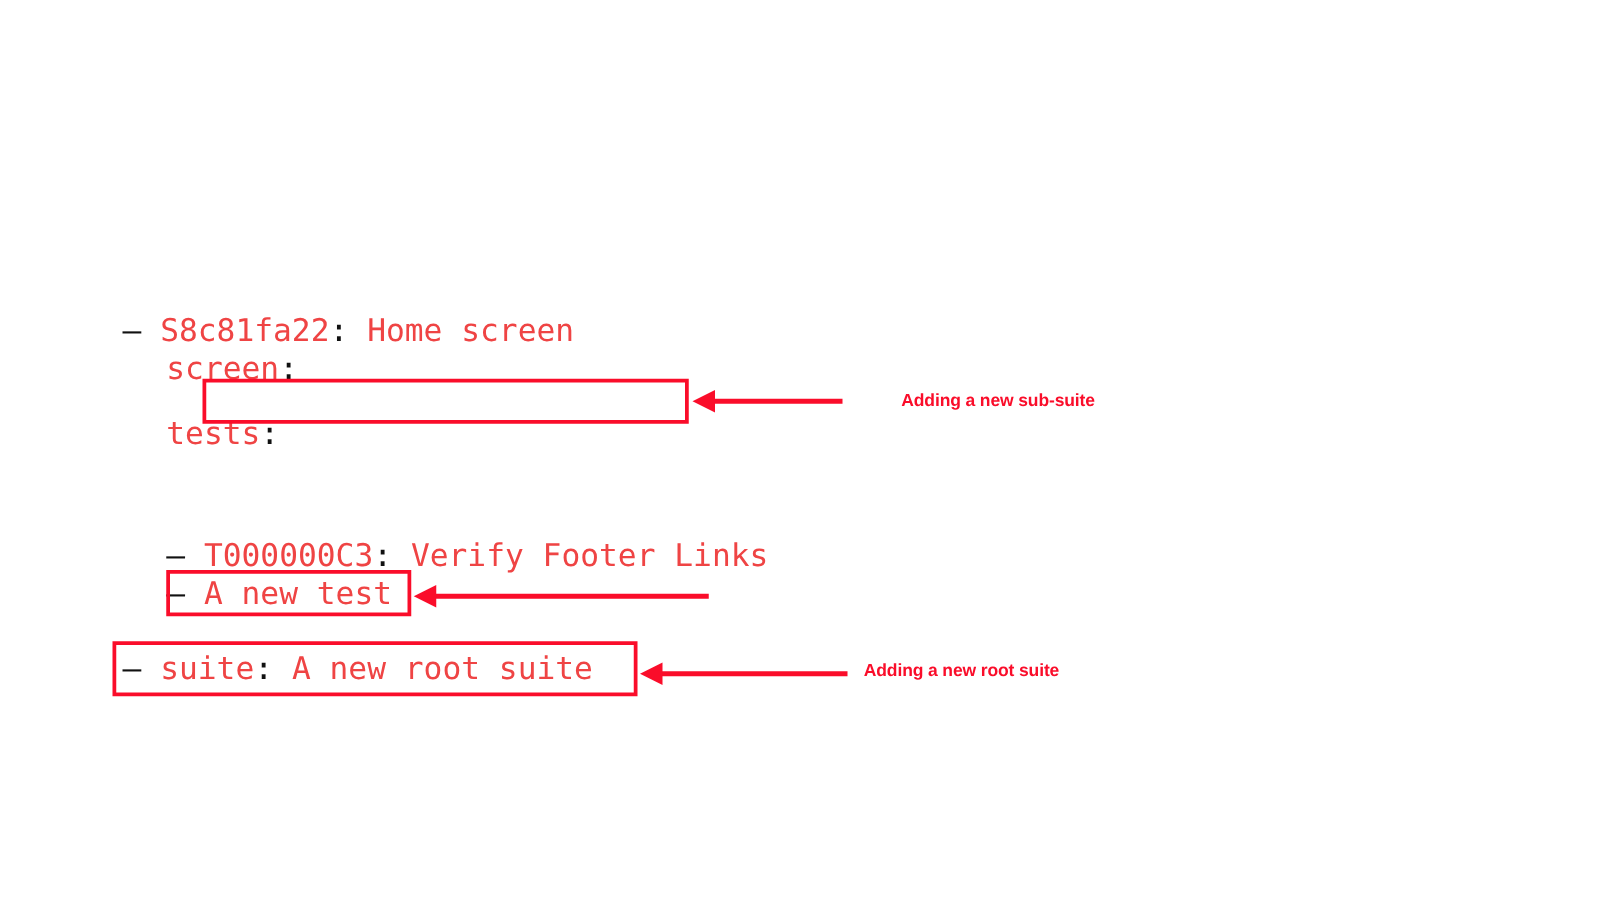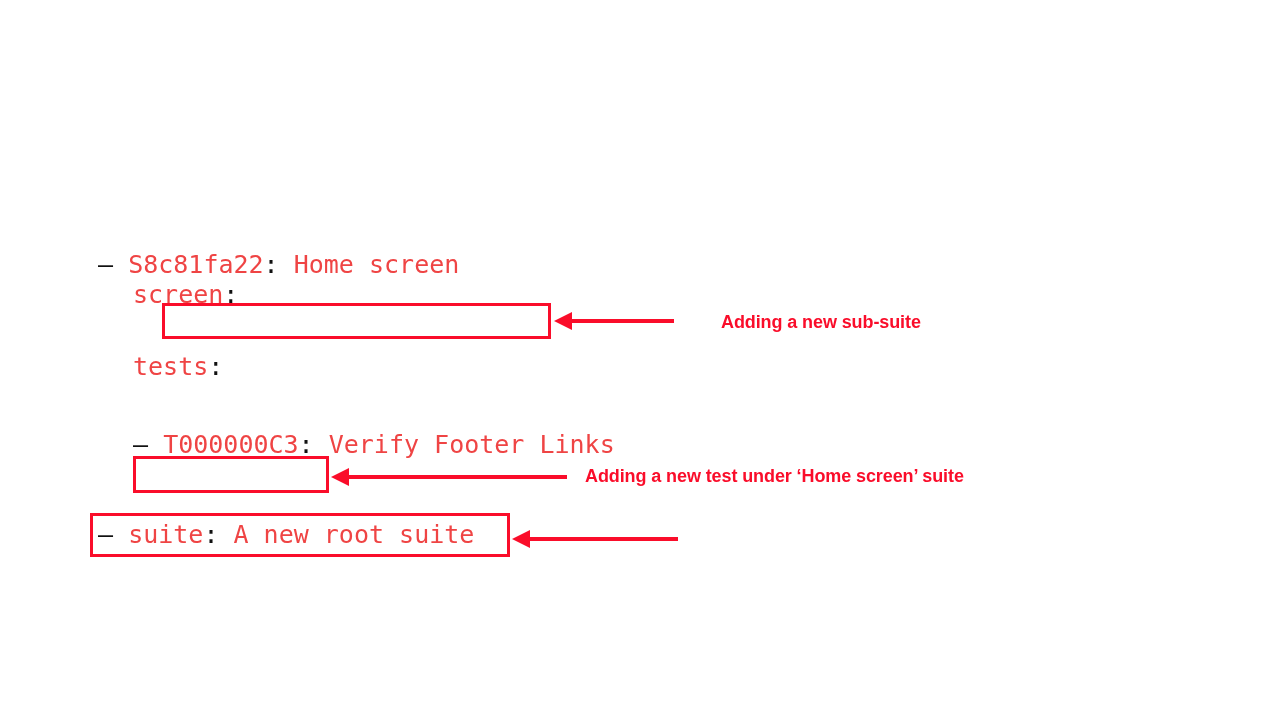--- a/index.html
+++ b/index.html
@@ -48,51 +48,52 @@
 
   
   .arrow { position: absolute; }
 
   
   .caption {
     position: absolute;
     color: #fa0d2a;
     font-family: "Liberation Sans", sans-serif;
     font-weight: bold;
-    font-size: 18px;
+    font-size: 14px;
     letter-spacing: -0.1px;
     white-space: nowrap;
   }
 </style>
 </head>
 <body>
 
 <div id="canvas">
 
   <div class="code">
 
     
     <div class="line" style="top:250px; left:98px;"><span class="dash">–</span><span class="punct"> </span><span class="key">S8c81fa22</span><span class="punct">:</span><span class="punct"> </span><span class="val">Home screen</span></div>
 
     
     <div class="line" style="top:280px; left:133px;"><span class="key">screen</span><span class="punct">:</span></div>
 
     
 
     
-    <div class="line" style="top:352px; left:133px;"><span class="key">tests</span><span class="punct">:</span></div>
+    <div class="line" style="top:332px; left:133px;"><span class="key">tests</span><span class="punct">:</span></div>
 
     
 
     
 
     
     <div class="line" style="top:430px; left:133px;"><span class="dash">–</span><span class="punct"> </span><span class="key">T000000C3</span><span class="punct">:</span><span class="punct"> </span><span class="val">Verify Footer Links</span></div>
 
     
+    <div class="line" style="top:460px; left:133px;"><span class="dash">–</span><span class="punct"> </span><span class="val">A new test</span></div>
 
     
     <div class="line" style="top:520px; left:98px;"><span class="dash">–</span><span class="punct"> </span><span class="key">suite</span><span class="punct">:</span><span class="punct"> </span><span class="val">A new root suite</span></div>
 
   </div>
 
   <div class="hlbox" style="left:162px; top:303px; width:389px; height:36px;"></div>
 
   <div class="hlbox" style="left:133px; top:456px; width:196px; height:37px;"></div>
 
@@ -108,16 +109,16 @@
     <polygon points="4,15 22,6 22,24" fill="#fa0d2a"></polygon>
   </svg>
 
   <svg class="arrow" style="left:508px; top:524px;" width="175" height="30" viewBox="0 0 175 30">
     <line x1="170" y1="15" x2="18" y2="15" stroke="#fa0d2a" stroke-width="4"></line>
     <polygon points="4,15 22,6 22,24" fill="#fa0d2a"></polygon>
   </svg>
 
   <div class="caption" style="left:721px; top:312px;">Adding a new sub-suite</div>
 
-  <div class="caption" style="left:585px; top:466px;">Adding a new test under ‘Home screen’ suite</div>
 
+  <div class="caption" style="left:691px; top:528px;">Adding a new root suite</div>
 
 </div>
 
 </body></html>

